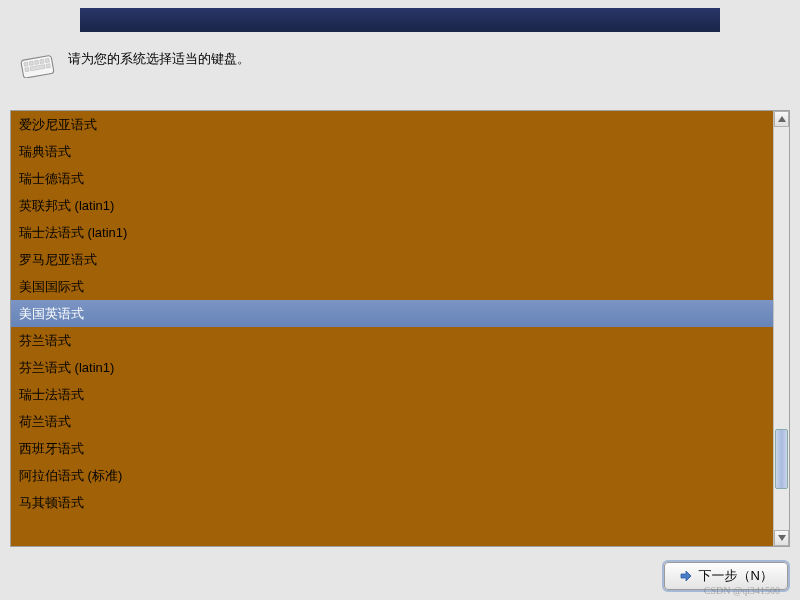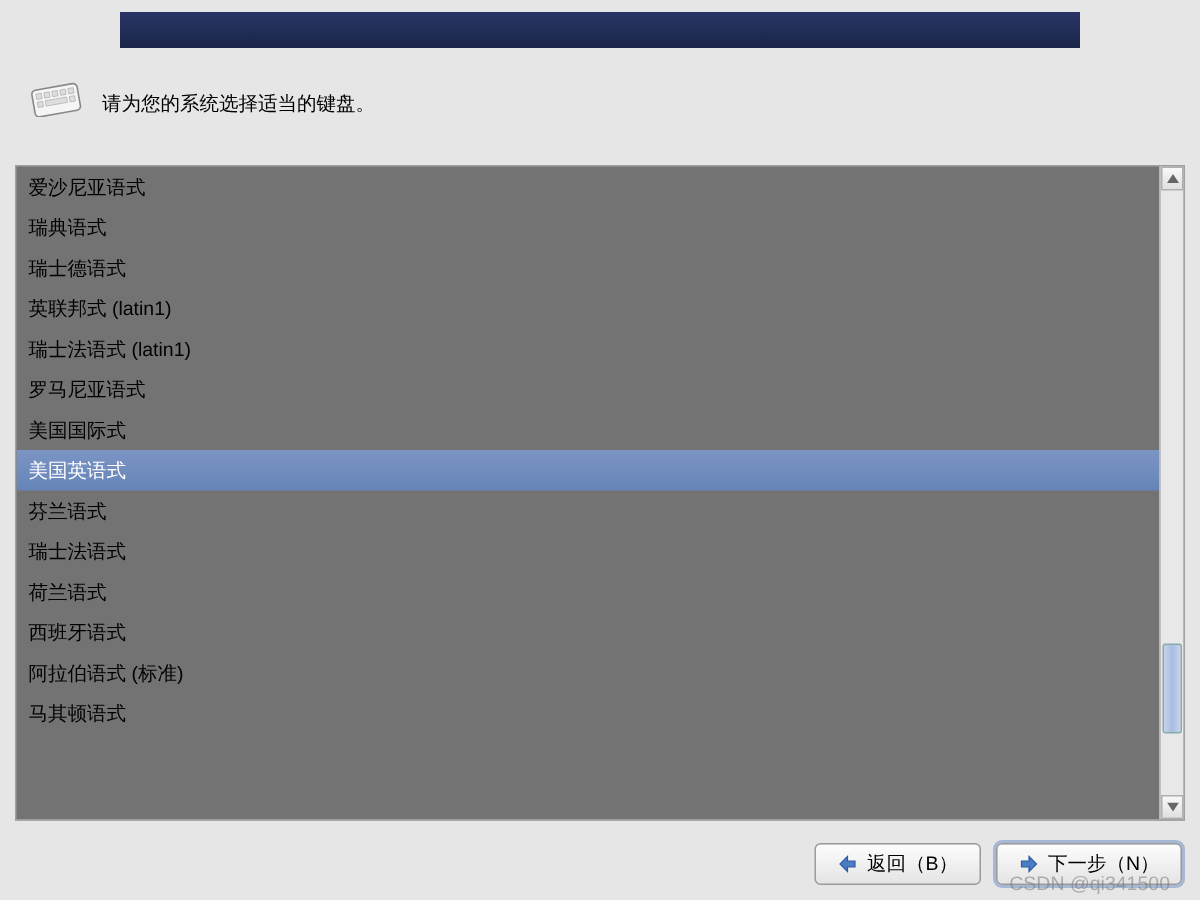--- a/index.html
+++ b/index.html
@@ -20,38 +20,38 @@
       right: 80px;
       height: 24px;
       background: linear-gradient(to bottom, #2a3568, #1a2548);
     }
     .instruction-row {
       position: absolute;
       top: 50px;
       left: 20px;
       right: 20px;
       display: flex;
-      align-items: flex-end;
+      align-items: flex-start;
       gap: 12px;
     }
     .keyboard-icon {
       width: 36px;
       height: 28px;
       position: relative;
     }
     .keyboard-icon svg { width: 100%; height: 100%; }
     .instruction-text { font-size: 13px; }
     .listbox-container {
       position: absolute;
       top: 110px;
       left: 10px;
       right: 10px;
       bottom: 53px;
       border: 1px solid #a0a0a0;
-      background: #737373;
+      background: #a16207;
       display: flex;
     }
     .listbox {
       flex: 1;
       overflow: hidden;
     }
     .list-item {
       padding: 5px 8px;
       font-size: 13px;
       line-height: 17px;
@@ -122,23 +122,24 @@
       width: 14px;
       height: 14px;
       display: inline-flex;
       align-items: center;
       justify-content: center;
     }
     .watermark {
       position: absolute;
       bottom: 4px;
       right: 20px;
-      font-size: 13px;
+      font-size: 10px;
       color: rgba(120,120,120,0.55);
       pointer-events: none;
+      font-family: Liberation Serif, serif;
     }
   </style>
 </head>
 <body>
 
 <div class="header-bar"></div>
 
 <div class="instruction-row">
   <div class="keyboard-icon">
     <svg viewBox="0 0 40 30">
@@ -162,20 +163,21 @@
   <div class="listbox" id="listbox">
       <div class="list-item">爱沙尼亚语式</div>
       <div class="list-item">瑞典语式</div>
       <div class="list-item">瑞士德语式</div>
       <div class="list-item">英联邦式 (latin1)</div>
       <div class="list-item">瑞士法语式 (latin1)</div>
       <div class="list-item">罗马尼亚语式</div>
       <div class="list-item">美国国际式</div>
       <div class="list-item selected">美国英语式</div>
       <div class="list-item">芬兰语式</div>
+      <div class="list-item">芬兰语式 (latin1)</div>
       <div class="list-item">瑞士法语式</div>
       <div class="list-item">荷兰语式</div>
       <div class="list-item">西班牙语式</div>
       <div class="list-item">阿拉伯语式 (标准)</div>
       <div class="list-item">马其顿语式</div>
     </div>
   <div class="scrollbar">
     <div class="scroll-btn">
       <svg width="8" height="6" viewBox="0 0 8 6">
           <path d="M4 0 L8 6 L0 6 Z" fill="#666"></path>
@@ -186,28 +188,20 @@
     </div>
     <div class="scroll-btn">
       <svg width="8" height="6" viewBox="0 0 8 6">
           <path d="M4 6 L8 0 L0 0 Z" fill="#666"></path>
         </svg>
     </div>
   </div>
 </div>
 
 <div class="button-bar">
-  <button class="btn">
-    <span class="arrow-icon">
-      <svg width="14" height="14" viewBox="0 0 14 14">
-        <path d="M7 2 L2 7 L7 12 L7 9 L12 9 L12 5 L7 5 Z" fill="#4a7dc4" stroke="#2a5da4" stroke-width="0.8"></path>
-      </svg>
-    </span>
-    <span>返回（B）</span>
-  </button>
   <button class="btn primary">
     <span class="arrow-icon">
       <svg width="14" height="14" viewBox="0 0 14 14">
         <path d="M7 2 L12 7 L7 12 L7 9 L2 9 L2 5 L7 5 Z" fill="#4a7dc4" stroke="#2a5da4" stroke-width="0.8"></path>
       </svg>
     </span>
     <span>下一步（N）</span>
   </button>
 </div>
 

